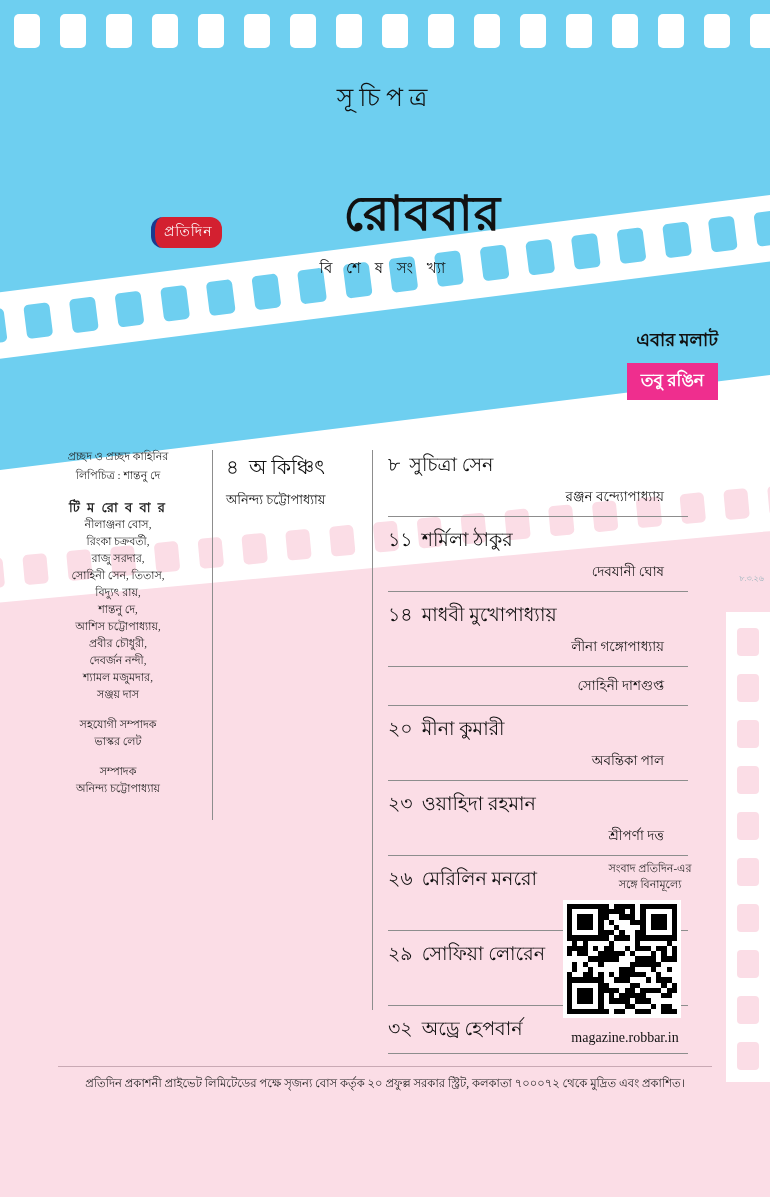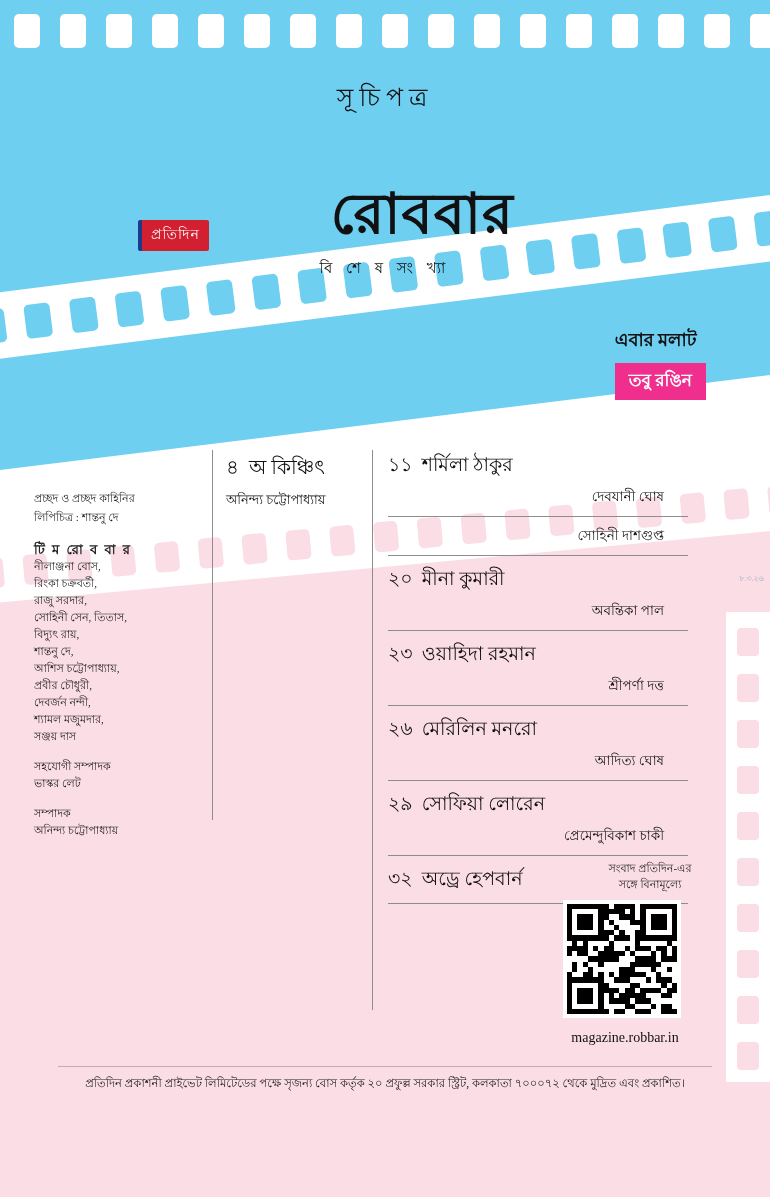--- a/index.html
+++ b/index.html
@@ -73,47 +73,47 @@
   
   .suchipatra{
     position:absolute;top:78px;left:0;width:770px;text-align:center;
     font-size:25px;color:#111;letter-spacing:6px;
   }
   .logo-block{
     position:absolute;top:182px;left:0;width:770px;text-align:center;
   }
   .protidin-badge{
     display:inline-block;background:#d32030;color:#fff;
-    font-size:14px;padding:3px 9px 4px 9px;border-radius:2px;
+    font-size:14px;padding:3px 9px 4px 9px;border-radius:12px;
     letter-spacing:1px;position:relative;left:-118px;top:6px;
     border-left:4px solid #1a3a8f;
   }
   .masthead{
-    font-size:56px;line-height:76px;color:#111;font-weight:bold;
+    font-size:48px;line-height:76px;color:#111;font-weight:bold;
     letter-spacing:1px;margin-top:-6px;
   }
   .issue-date{
     position:absolute;left:443px;top:34px;font-size:15px;color:#111;
   }
   .bisesh{
     font-size:15px;letter-spacing:5px;color:#111;margin-top:4px;
   }
   .cover-note{
-    position:absolute;right:64px;top:326px;text-align:left;
+    position:absolute;right:52px;top:326px;text-align:right;
   }
   .cover-note .line1{font-size:18px;color:#111;font-weight:bold;}
   .cover-note .line2{
     display:inline-block;margin-top:6px;background:#ef2e8e;color:#ffffff;
     font-size:17px;padding:4px 14px 5px 14px;font-weight:bold;
   }
 
   
   .credits{
-    position:absolute;left:34px;top:448px;width:168px;text-align:left;
-    font-size:11.5px;line-height:17px;color:#222;margin-top:42px;
+    position:absolute;left:34px;top:448px;width:168px;text-align:center;
+    font-size:11.5px;line-height:17px;color:#222;
   }
   .credits .small{font-size:11px;}
   .credits .bold{font-weight:bold;font-size:13px;letter-spacing:2px;}
   .credits .gap{height:13px;}
   .credits .blk{margin-bottom:2px;}
 
   
   .vline1{position:absolute;left:212px;top:450px;width:1px;height:370px;background:#8d8d8d;}
   .vline2{position:absolute;left:372px;top:450px;width:1px;height:560px;background:#8d8d8d;}
 
@@ -291,22 +291,30 @@
 
   <div class="mid-col">
     <div class="mid-title">
       <span class="num">৪</span><span>অ কিঞ্চিৎ</span>
     </div>
     <div class="mid-author">অনিন্দ্য চট্টোপাধ্যায়</div>
   </div>
 
   <div class="toc" id="toc-list">
       <div class="toc-item with-rule">
+        <div class="toc-title"><span class="num">৮</span><span>সুচিত্রা সেন</span></div>
+        <div class="toc-author">রঞ্জন বন্দ্যোপাধ্যায়</div>
+      </div>
+      <div class="toc-item with-rule">
         <div class="toc-title"><span class="num">১১</span><span>শর্মিলা ঠাকুর</span></div>
         <div class="toc-author">দেবযানী ঘোষ</div>
+      </div>
+      <div class="toc-item with-rule">
+        <div class="toc-title"><span class="num">১৪</span><span>মাধবী মুখোপাধ্যায়</span></div>
+        <div class="toc-author">লীনা গঙ্গোপাধ্যায়</div>
       </div>
       <div class="toc-item with-rule">
         <div class="toc-author">সোহিনী দাশগুপ্ত</div>
       </div>
       <div class="toc-item with-rule">
         <div class="toc-title"><span class="num">২০</span><span>মীনা কুমারী</span></div>
         <div class="toc-author">অবন্তিকা পাল</div>
       </div>
       <div class="toc-item with-rule">
         <div class="toc-title"><span class="num">২৩</span><span>ওয়াহিদা রহমান</span></div>

